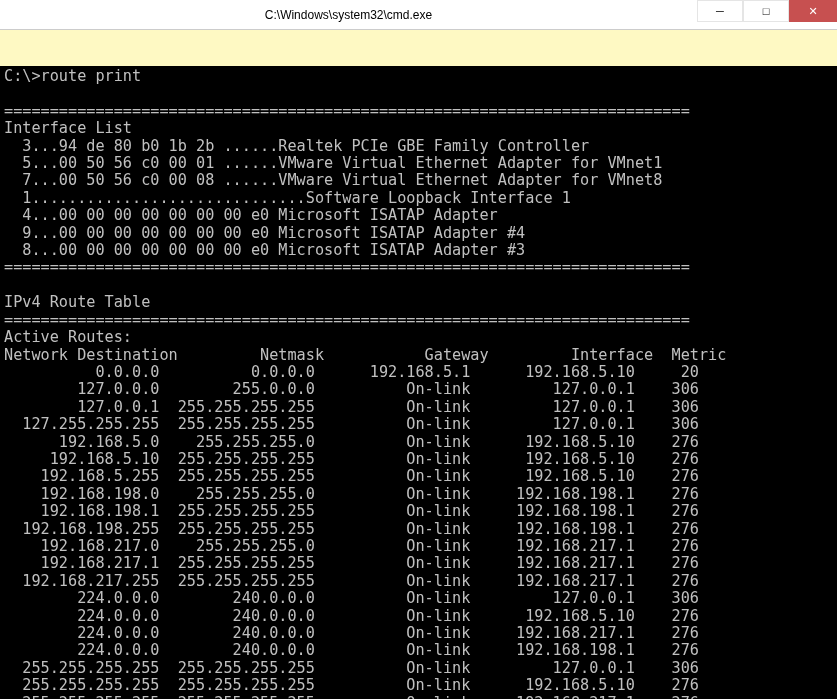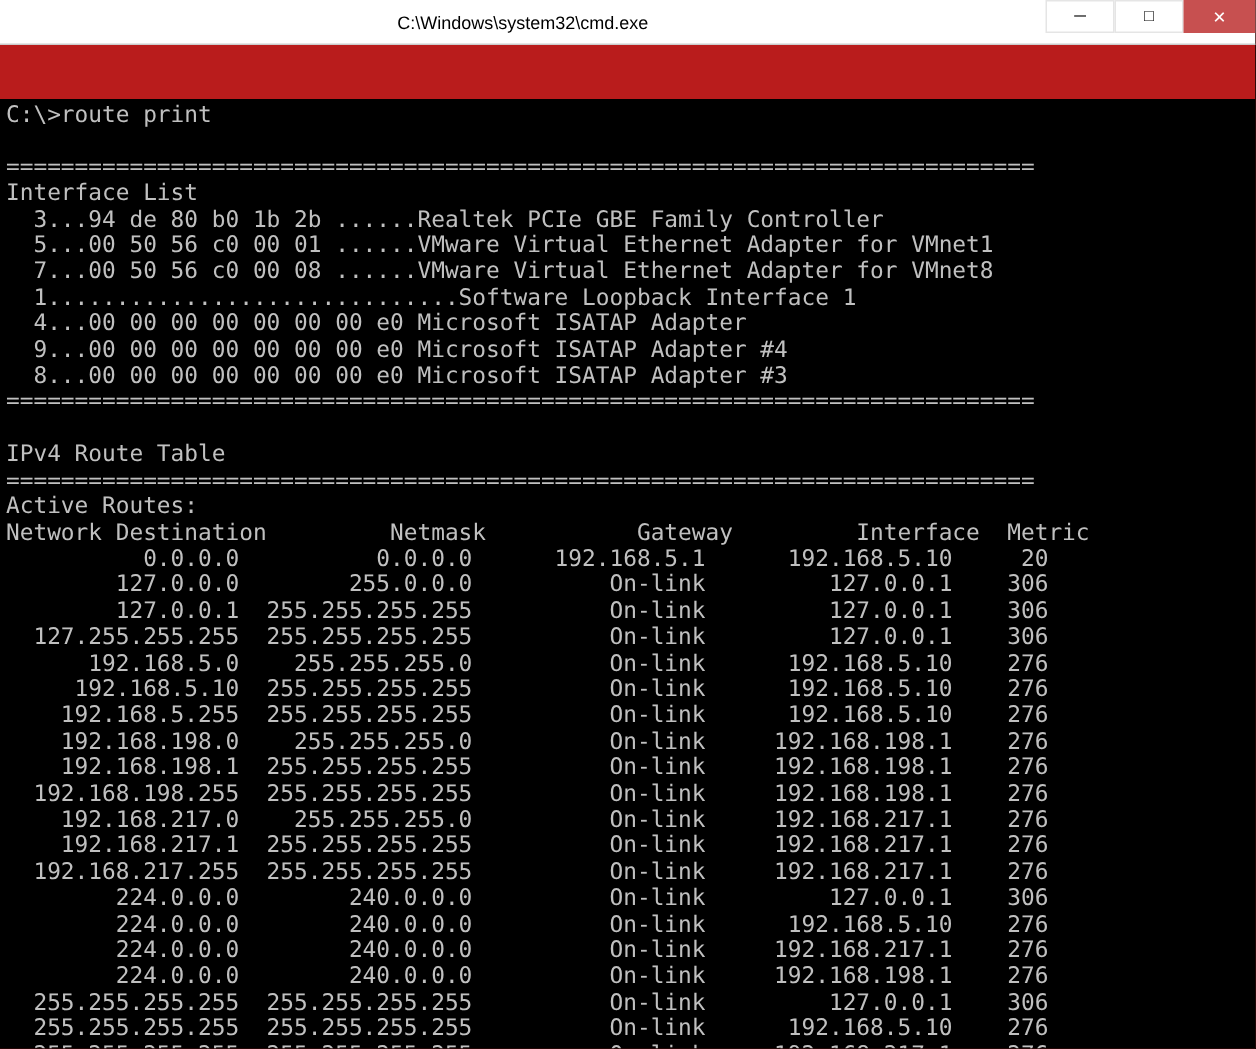--- a/index.html
+++ b/index.html
@@ -4,21 +4,21 @@
 <style>
   * { margin: 0; padding: 0; box-sizing: border-box; }
   html, body {
     width: 837px; height: 699px;
     font-family: Consolas, "Courier New", monospace;
     background: #000;
     overflow: hidden;
   }
   .window {
     width: 837px; height: 699px;
-    background: #b91c1c;
+    background: #fef9c3;
     display: flex; flex-direction: column;
   }
   .titlebar {
     height: 30px;
     background: #fff;
     display: flex;
     align-items: center;
     position: relative;
     border-bottom: 1px solid #ccc;
   }

